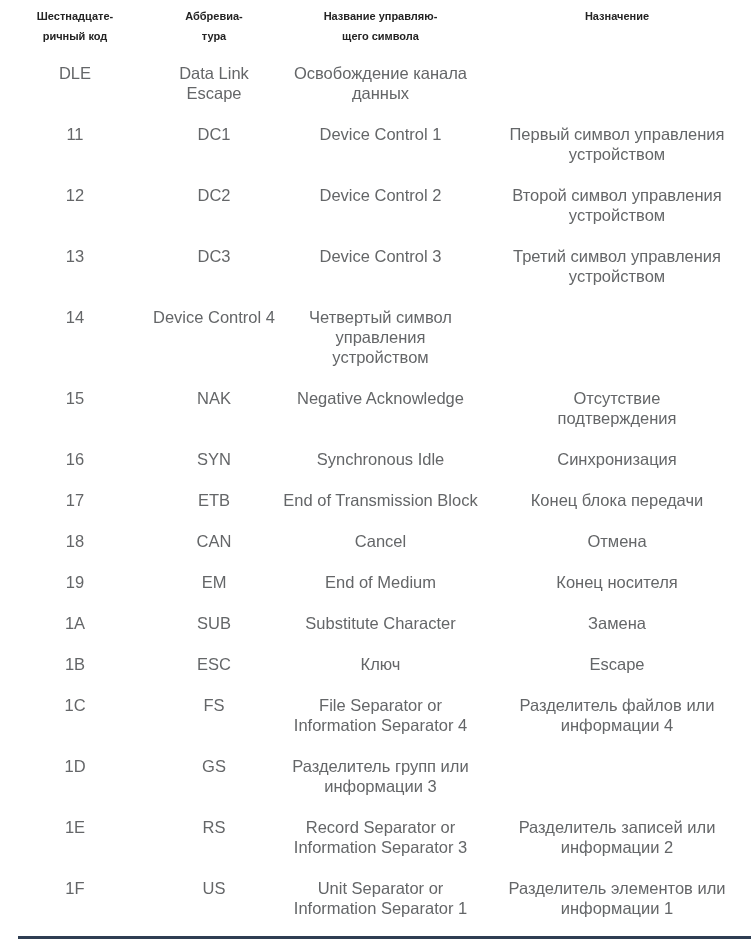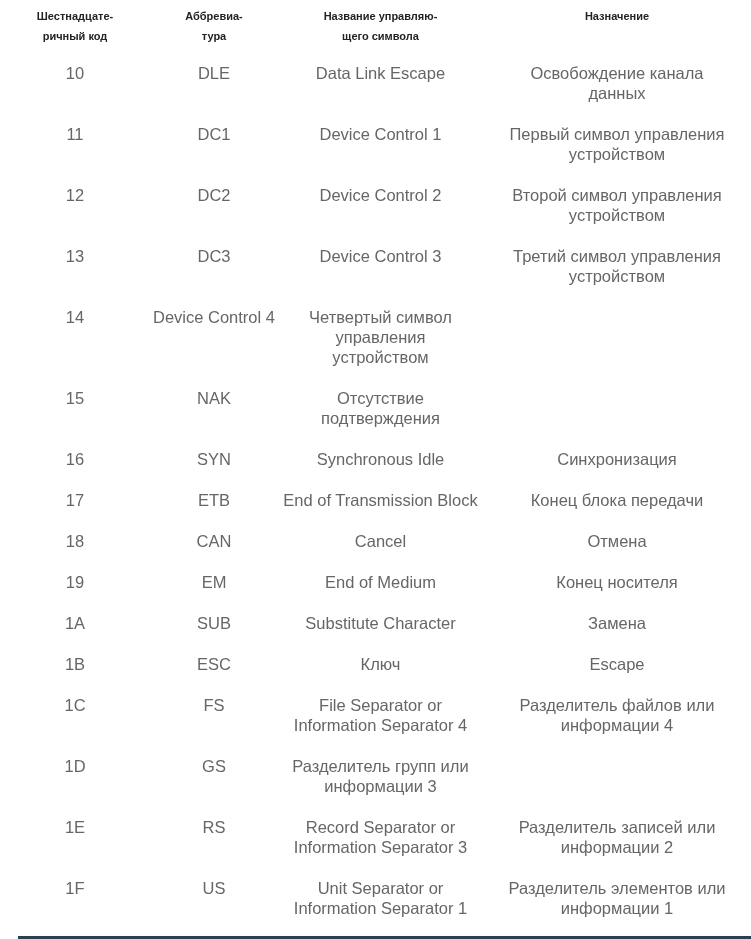--- a/index.html
+++ b/index.html
@@ -58,21 +58,20 @@
 ричный код</div>
     <div class="th">Аббревиа-
 тура</div>
     <div class="th">Название управляю-
 щего символа</div>
     <div class="th">Назначение</div>
   </div>
 
   <div id="rows">
       <div class="trow">
-        <div class="cell">10</div>
         <div class="cell">DLE</div>
         <div class="cell">Data Link Escape</div>
         <div class="cell">Освобождение канала
 данных</div>
       </div>
       <div class="trow">
         <div class="cell">11</div>
         <div class="cell">DC1</div>
         <div class="cell">Device Control 1</div>
         <div class="cell">Первый символ управления
@@ -94,20 +93,21 @@
       </div>
       <div class="trow">
         <div class="cell">14</div>
         <div class="cell">Device Control 4</div>
         <div class="cell">Четвертый символ управления
 устройством</div>
       </div>
       <div class="trow">
         <div class="cell">15</div>
         <div class="cell">NAK</div>
+        <div class="cell">Negative Acknowledge</div>
         <div class="cell">Отсутствие
 подтверждения</div>
       </div>
       <div class="trow">
         <div class="cell">16</div>
         <div class="cell">SYN</div>
         <div class="cell">Synchronous Idle</div>
         <div class="cell">Синхронизация</div>
       </div>
       <div class="trow">

